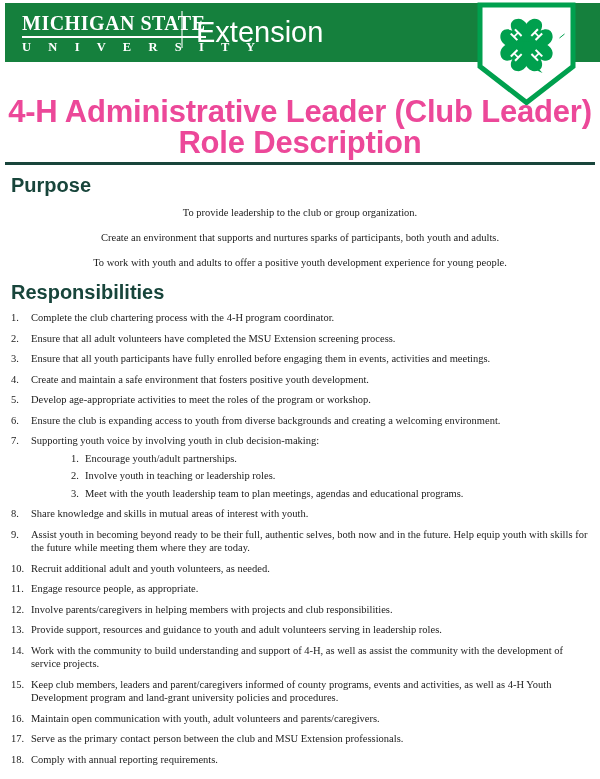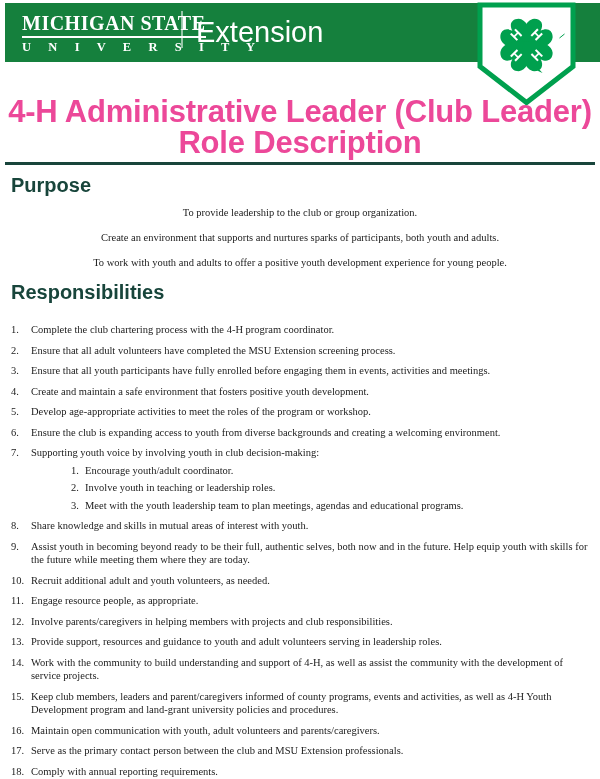--- a/index.html
+++ b/index.html
@@ -34,21 +34,21 @@
     line-height:31px; letter-spacing:-0.2px; color:#ec4899;
   }
   .section-rule { position:absolute; top:162px; left:5px; width:590px; height:3px; background:#18453B; }
 
   
   .content { position:absolute; top:168px; left:11px; width:578px; font-size:10.5px; line-height:13.5px; }
   .section-heading {
     font-family:"Liberation Sans", sans-serif; font-size:20px; font-weight:bold;
     color:#18453B; line-height:1.1; margin:6px 0 10px 0;
   }
-  .section-heading.second { margin:4px 0 20px 0; }
+  .section-heading.second { margin:4px 0 8px 0; }
   .body-paragraph { margin:0 0 11.5px 0;text-align:center; }
 
   ol.resp-list { list-style:none; margin:0; padding:0; counter-reset:item; }
   ol.resp-list > li { counter-increment:item; position:relative; padding-left:20px; margin:0 0 7px 0; }
   ol.resp-list > li::before { content:counter(item) "."; position:absolute; left:0; top:0; }
 
   ol.sub-list { list-style:none; margin:4px 0 0 0; padding:0; counter-reset:sub; }
   ol.sub-list > li { counter-increment:sub; position:relative; margin:0 0 4px 40px; padding-left:14px; }
   ol.sub-list > li:last-child { margin-bottom:0; }
   ol.sub-list > li::before { content:counter(sub) "."; position:absolute; left:0; top:0; }
@@ -111,21 +111,21 @@
     <ol class="resp-list">
       <li><span>Complete the club chartering process with the 4-H program coordinator.</span></li>
       <li><span>Ensure that all adult volunteers have completed the MSU Extension screening process.</span></li>
       <li><span>Ensure that all youth participants have fully enrolled before engaging them in events, activities and meetings.</span></li>
       <li><span>Create and maintain a safe environment that fosters positive youth development.</span></li>
       <li><span>Develop age-appropriate activities to meet the roles of the program or workshop.</span></li>
       <li><span>Ensure the club is expanding access to youth from diverse backgrounds and creating a welcoming environment.</span></li>
       <li>
         <span>Supporting youth voice by involving youth in club decision-making:</span>
         <ol class="sub-list">
-          <li><span>Encourage youth/adult coordinator.</span></li>
+          <li><span>Encourage youth/adult partnerships.</span></li>
           <li><span>Involve youth in teaching or leadership roles.</span></li>
           <li><span>Meet with the youth leadership team to plan meetings, agendas and educational programs.</span></li>
         </ol>
       </li>
       <li><span>Share knowledge and skills in mutual areas of interest with youth.</span></li>
       <li><span>Assist youth in becoming beyond ready to be their full, authentic selves, both now and in the future. Help equip youth with skills for the future while meeting them where they are today.</span></li>
       <li><span>Recruit additional adult and youth volunteers, as needed.</span></li>
       <li><span>Engage resource people, as appropriate.</span></li>
       <li><span>Involve parents/caregivers in helping members with projects and club responsibilities.</span></li>
       <li><span>Provide support, resources and guidance to youth and adult volunteers serving in leadership roles.</span></li>

